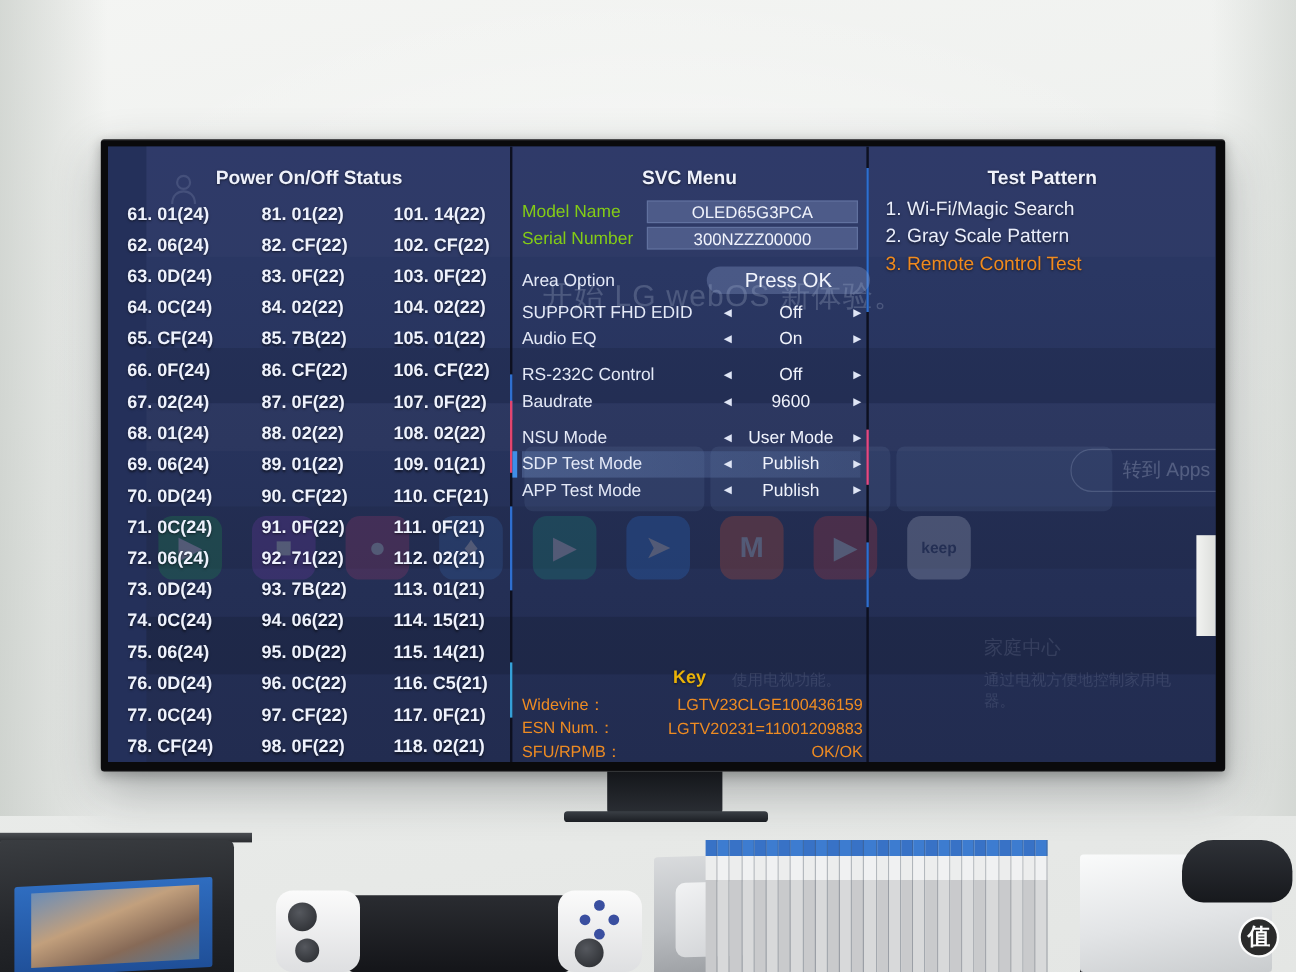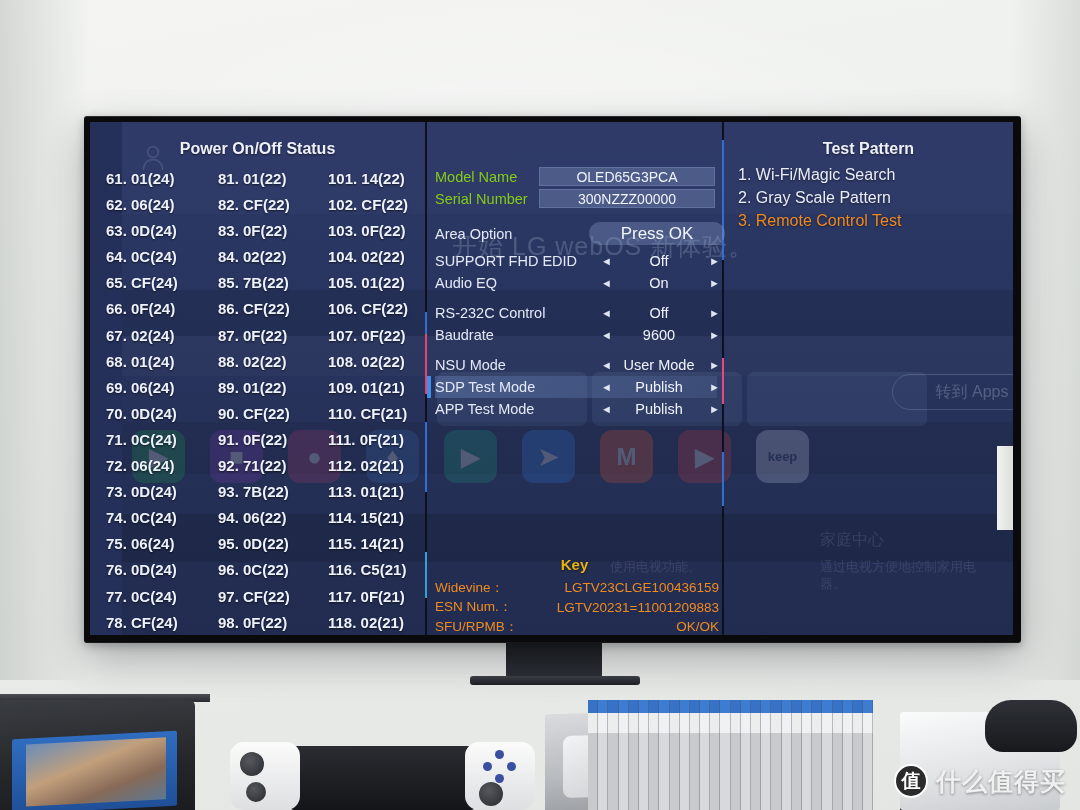--- a/index.html
+++ b/index.html
@@ -452,20 +452,21 @@
               <div class="pcell">113. 01(21)</div>
               <div class="pcell">114. 15(21)</div>
               <div class="pcell">115. 14(21)</div>
               <div class="pcell">116. C5(21)</div>
               <div class="pcell">117. 0F(21)</div>
               <div class="pcell">118. 02(21)</div>
             </div>
         </div>
 
         <div id="panel-mid">
+          <div id="mid-title">SVC Menu</div>
 
           <div class="field-row" style="top:44px;">
             <span class="field-label">Model Name</span>
             <span class="field-box">OLED65G3PCA</span>
           </div>
           <div class="field-row" style="top:66px;">
             <span class="field-label">Serial Number</span>
             <span class="field-box">300NZZZ00000</span>
           </div>
 
@@ -609,15 +610,14 @@
     <div class="gcase"></div>
       <div class="gcase"></div>
   </div>
 
   <div id="ps5-dark"></div>
   <div id="ps5"></div>
   <div id="dualsense"></div>
 
   <div id="watermark">
     <div id="wm-badge">值</div>
-    <div id="wm-text">什么值得买</div>
   </div>
 </div>
 
 </body></html>

